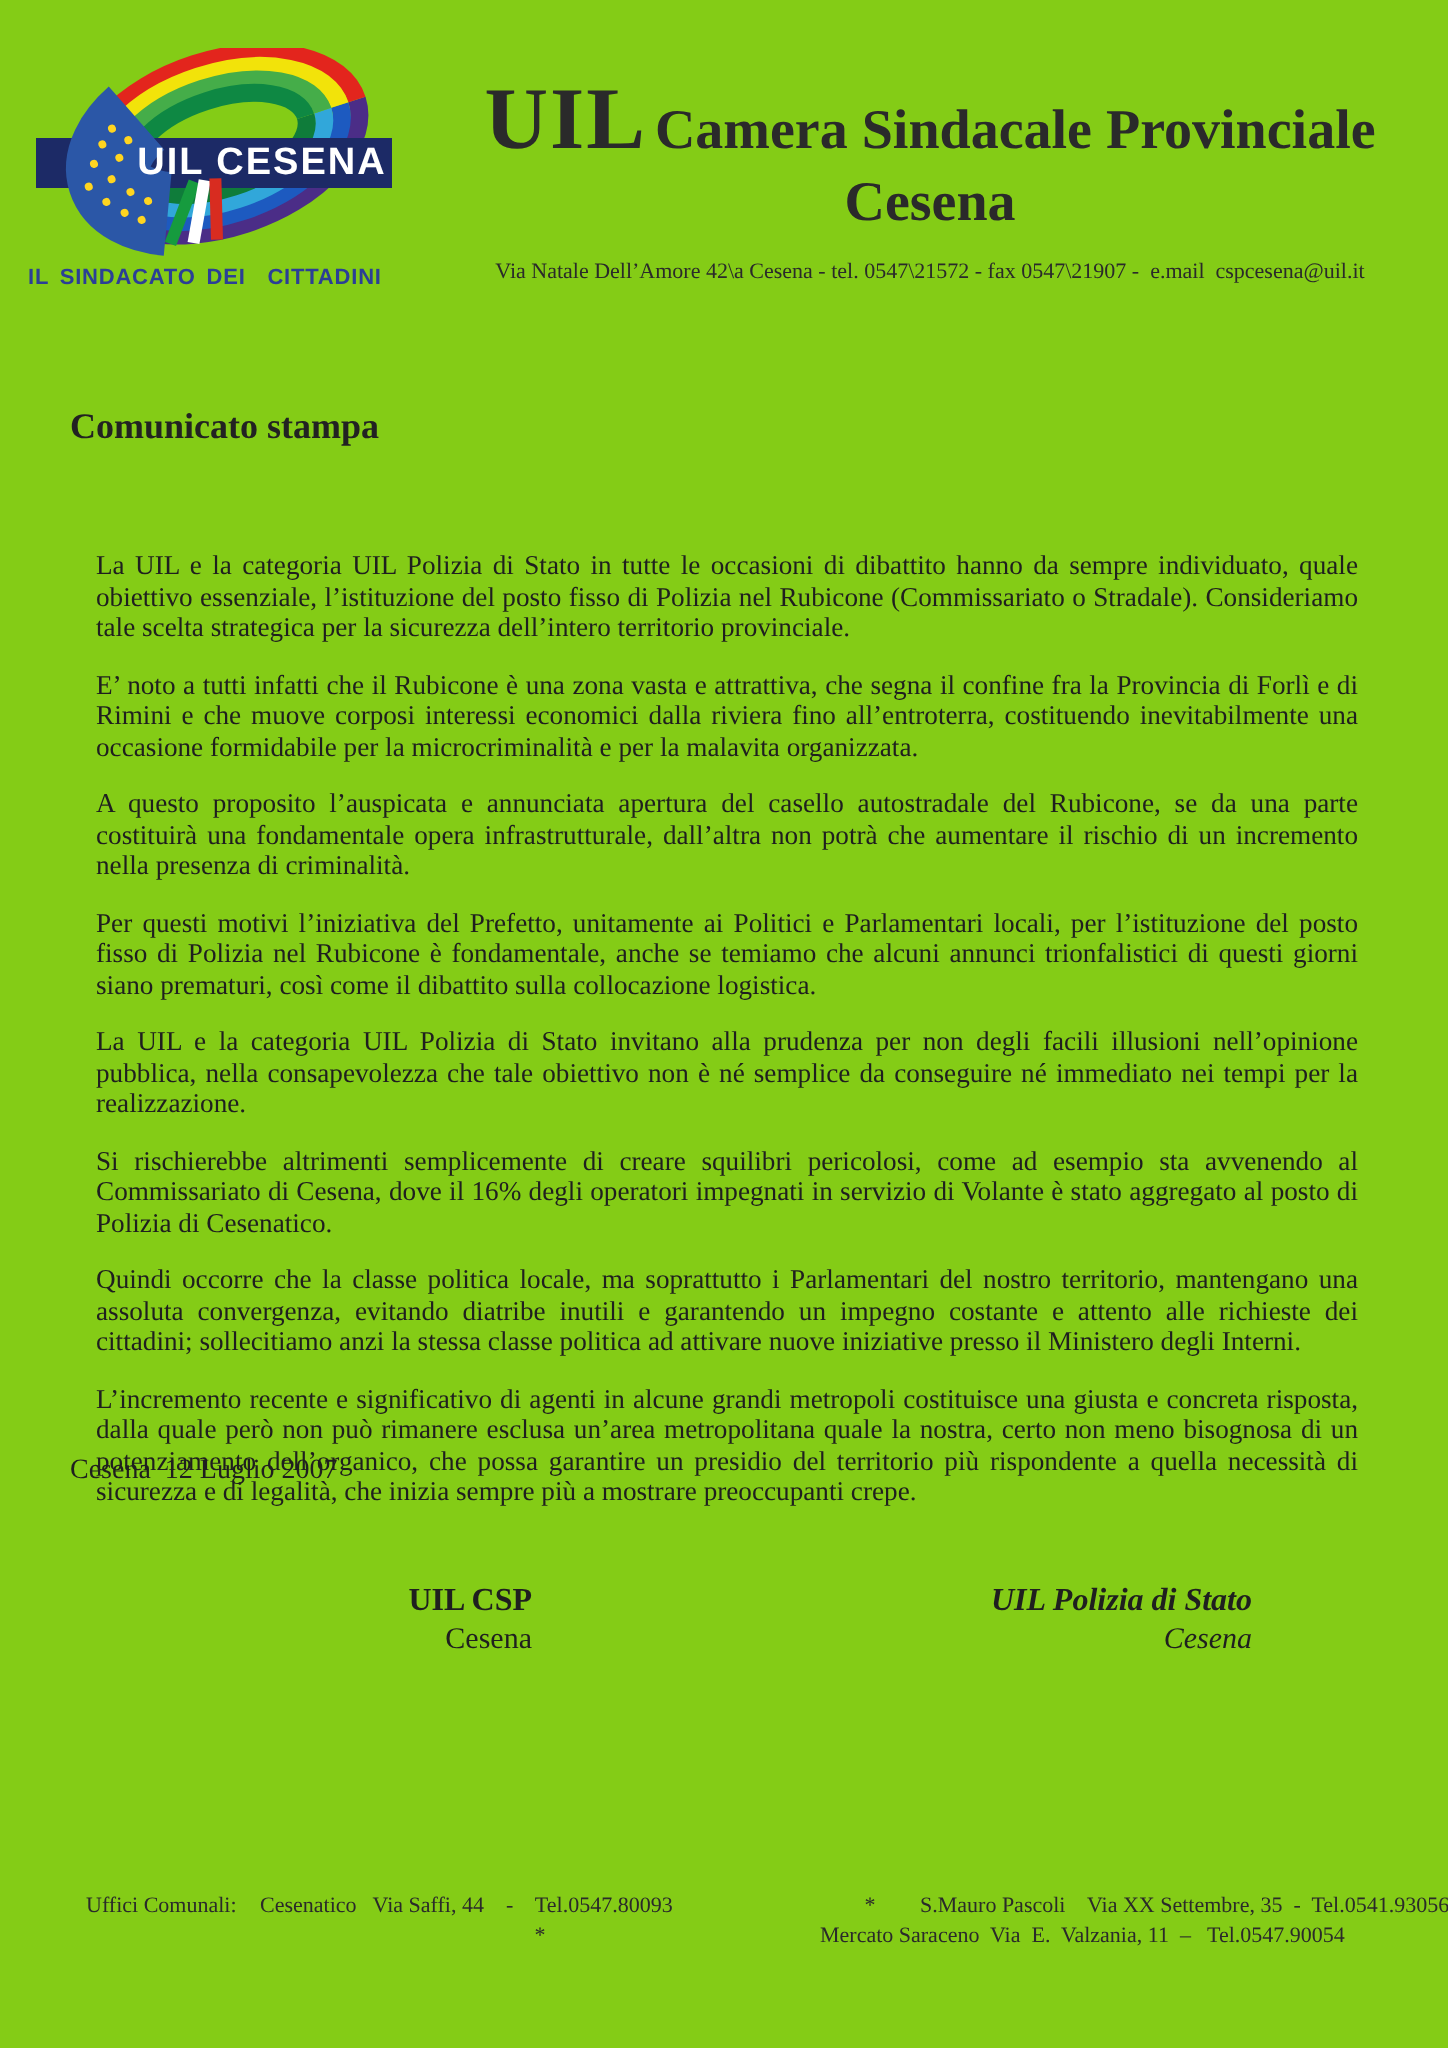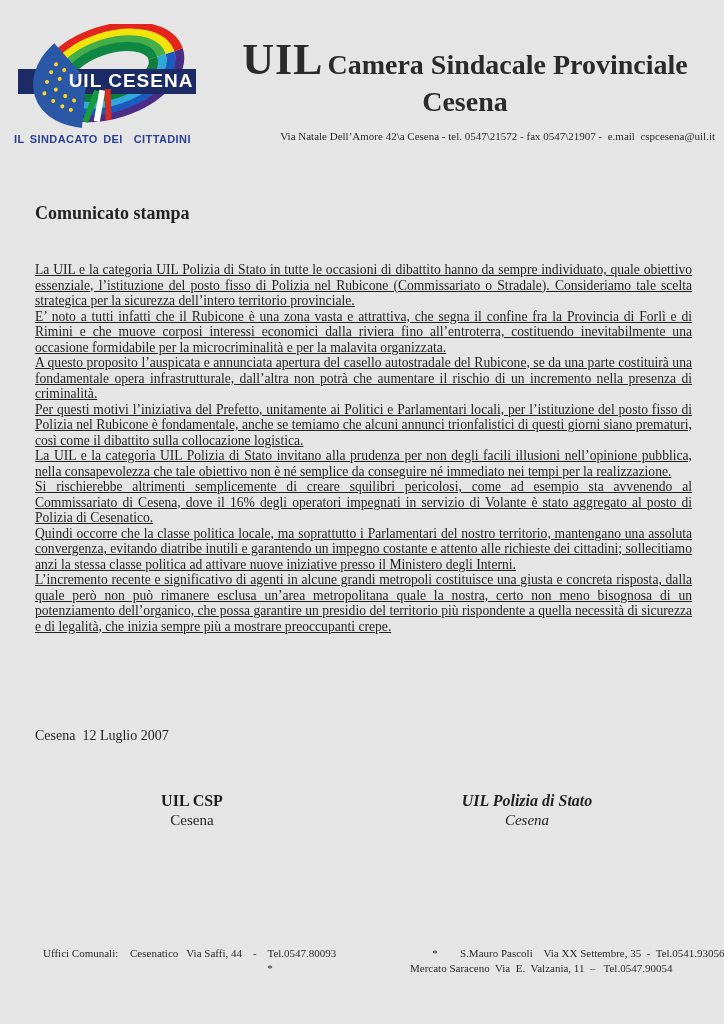--- a/index.html
+++ b/index.html
@@ -1,39 +1,39 @@
 <!DOCTYPE html>
 <html><head>
 <meta charset="utf-8">
 <style>
   html,body{margin:0;padding:0;background:#fff;}
-  .page{position:relative;width:724px;height:1024px;background:#e5e5e5;overflow:hidden;
+  .page{position:relative;width:724px;height:1024px;background:#84cc16;overflow:hidden;
         font-family:"Liberation Serif", serif;color:#1f1f1f;}
 
   
   .logo-svg{position:absolute;left:18px;top:24px;}
   .tagline{position:absolute;left:14px;top:133px;width:210px;
            font-family:"Liberation Sans", sans-serif;font-weight:bold;font-size:11px;
            letter-spacing:.4px;word-spacing:2px;color:#2b3f96;white-space:pre;}
 
   .title-block{position:absolute;left:215px;top:38px;width:500px;text-align:center;}
   .title-line1{line-height:1;}
   .acronym{font-weight:bold;font-size:44px;letter-spacing:1px;color:#2a2a2a;}
   .title-rest{font-weight:bold;font-size:28px;color:#2a2a2a;}
   .title-line2{font-weight:bold;font-size:28px;color:#2a2a2a;margin-top:4px;}
-  .address{margin-top:12px;font-size:11px;color:#2a2a2a;white-space:pre;text-align:right;}
+  .address{margin-top:12px;font-size:11px;color:#2a2a2a;white-space:pre;}
 
   
   .heading{position:absolute;left:35px;top:203px;font-weight:bold;font-size:18px;color:#222;}
   .body-text{position:absolute;left:35px;top:262px;width:657px;
              font-size:13.6px;line-height:15.5px;text-align:justify;}
-  .body-text p{margin:0;text-decoration:underline;}
+  .body-text p{margin:13px;}
   .dateline{position:absolute;left:35px;top:728px;font-size:14px;white-space:pre;}
 
-  .sig{position:absolute;text-align:center;}
+  .sig{position:absolute;text-align:right;}
   .sig-left{left:118px;top:792px;width:148px;}
   .sig-right{left:428px;top:792px;width:198px;font-style:italic;}
   .sig-org{font-weight:bold;font-size:16px;}
   .sig-place{font-size:15px;margin-top:2px;}
 
   
   .footer{position:absolute;left:43px;top:946px;width:650px;
           font-size:11px;line-height:15px;color:#2a2a2a;}
   .f-grid{display:grid;grid-template-columns:87px 280px 50px auto;}
   .f-cell{white-space:pre;}

